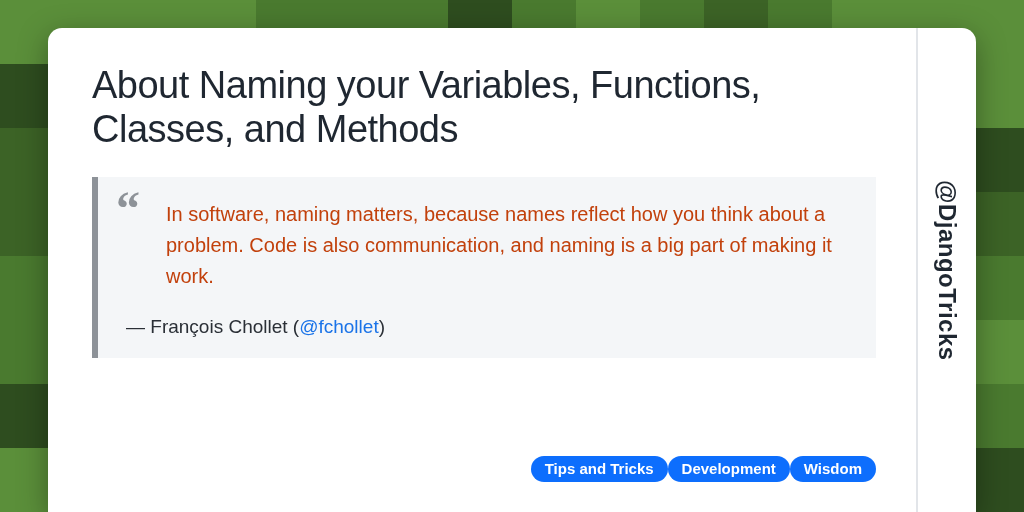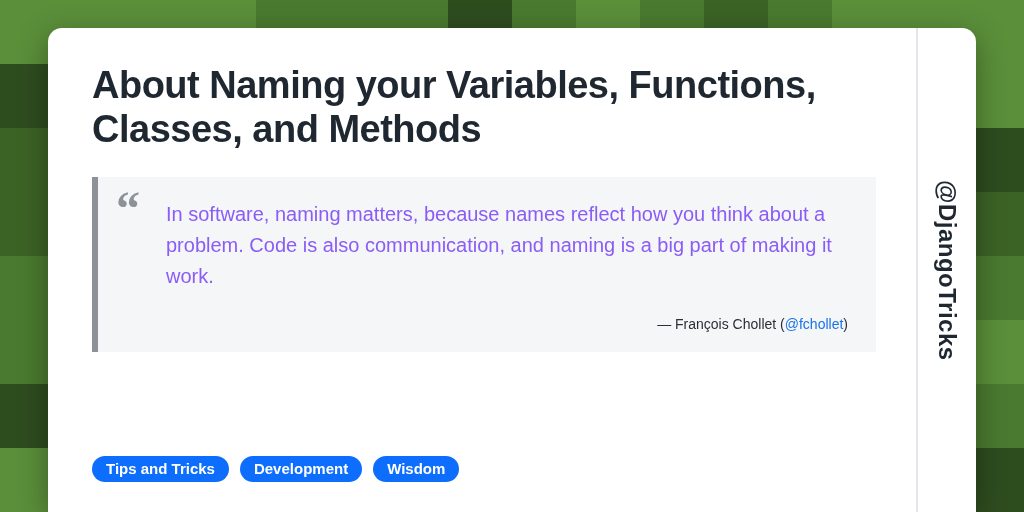--- a/index.html
+++ b/index.html
@@ -34,21 +34,21 @@
     box-shadow: 0 8px 30px rgba(0,0,0,0.35);
     display: flex;
   }
   .main {
     flex: 1;
     padding: 36px 40px 30px 44px;
     display: flex;
     flex-direction: column;
   }
   .title {
-    font-weight: 700;
+    font-weight: 400;
     font-size: 38px;
     line-height: 1.15;
     color: #1f2731;
     margin: 0 0 26px 0;
     letter-spacing: -0.5px;
   }
   .quote {
     background: #f4f6f8;
     border-left: 6px solid #8d9298;
     padding: 22px 28px 20px 28px;
@@ -64,35 +64,35 @@
     font-size: 48px;
     color: #8d9298;
     font-weight: 700;
     line-height: 0.6;
     letter-spacing: -4px;
   }
   .quote-text {
     margin-left: 40px;
     font-size: 20px;
     line-height: 1.55;
-    color: #8b5cf6;
+    color: #c2410c;
   }
   .attrib {
-    text-align: right;
     margin-top: 24px;
-    font-size: 14px;
+    font-size: 19px;
     color: #2a2f36;
   }
   .attrib .handle {
     color: #1a73e8;
   }
   .tags {
     display: flex;
-    gap: 11px;
+    gap: 0;
     margin-top: auto;
+    justify-content: flex-end;
   }
   .tag {
     background: #0d6efd;
     color: #fff;
     font-weight: 700;
     font-size: 15px;
     padding: 4px 14px 5px 14px;
     border-radius: 14px;
   }
   .sidebar {

